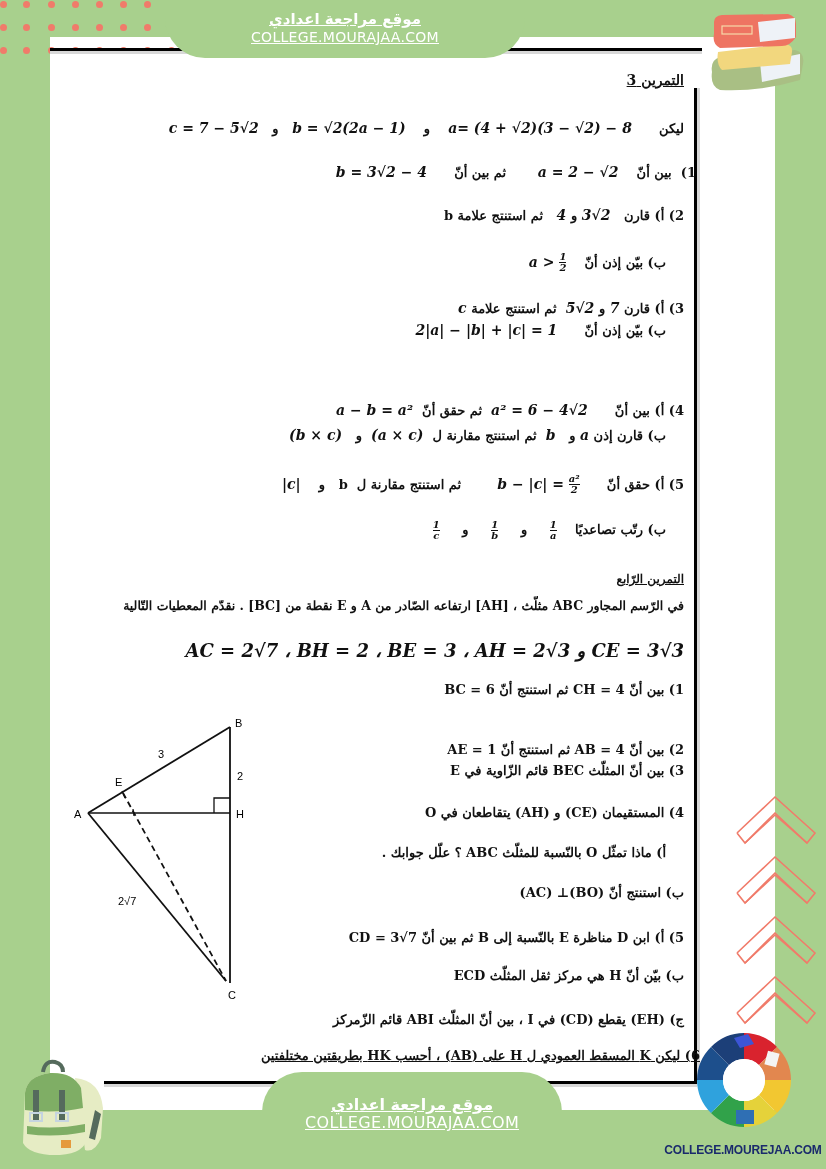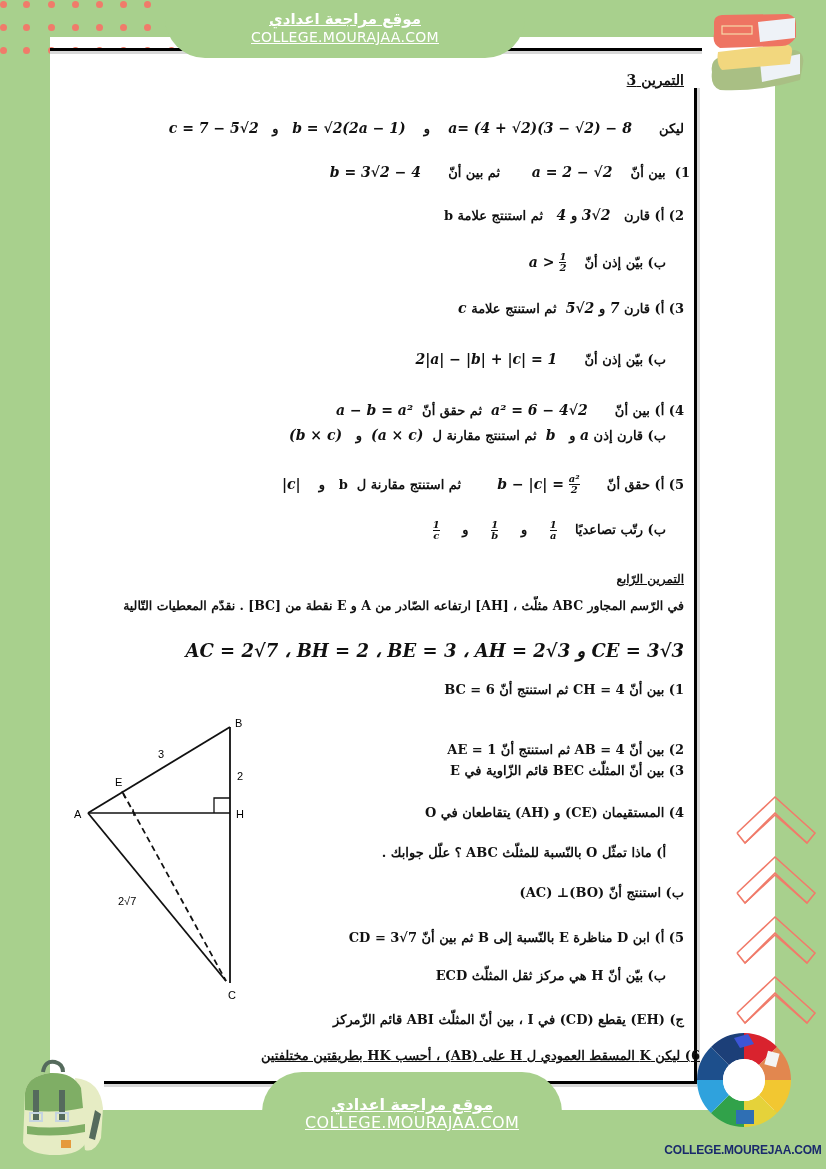--- a/index.html
+++ b/index.html
@@ -92,21 +92,21 @@
 <div class="line" style="top:120px; right:142px;">
   <span>ليكن</span>
   &nbsp;&nbsp;&nbsp;&nbsp;
   <span class="math">a= (4 + √2)(3 − √2) − 8</span>
   &nbsp;&nbsp;&nbsp;<span>و</span>&nbsp;&nbsp;&nbsp;
   <span class="math">b = √2(2a − 1)</span>
   &nbsp;&nbsp;<span>و</span>&nbsp;&nbsp;
   <span class="math">c = 7 − 5√2</span>
 </div>
 
-<div class="line" style="top:164px; right:136px;">
+<div class="line" style="top:164px; right:130px;">
   <span>1)</span>&nbsp;
   <span>بين أنّ</span>&nbsp;&nbsp;&nbsp;
   <span class="math">a = 2 − √2</span>&nbsp;&nbsp;&nbsp;&nbsp;&nbsp;&nbsp;
   <span>ثم بين أنّ</span>&nbsp;&nbsp;&nbsp;&nbsp;&nbsp;
   <span class="math">b = 3√2 − 4</span>
 </div>
 
 <div class="line" style="top:207px; right:142px;">
   <span>2) أ)</span>
   <span>قارن</span>&nbsp;&nbsp;
@@ -127,21 +127,21 @@
 <div class="line" style="top:300px; right:142px;">
   <span>3) أ)</span>
   <span>قارن</span>
   <span class="math">7</span>
   <span>و</span>
   <span class="math">5√2</span>&nbsp;
   <span>ثم استنتج علامة</span>
   <span class="math">c</span>
 </div>
 
-<div class="line" style="top:351px; right:160px;">
+<div class="line" style="top:322px; right:160px;">
   <span>ب)</span>
   <span>بيّن إذن أنّ</span>&nbsp;&nbsp;&nbsp;&nbsp;&nbsp;
   <span class="math">2|a| − |b| + |c| = 1</span>
 </div>
 
 <div class="line" style="top:385px; right:142px;margin-top:17px;">
   <span>4) أ)</span>
   <span>بين أنّ</span>&nbsp;&nbsp;&nbsp;&nbsp;&nbsp;
   <span class="math">a² = 6 − 4√2</span>&nbsp;
   <span>ثم حقق أنّ</span>&nbsp;
@@ -185,21 +185,21 @@
 <div class="line title" style="top:572px; right:142px; font-size:12px;">التمرين الرّابع</div>
 <div class="line" style="top:598px; right:142px; font-size:12.5px;">في الرّسم المجاور ABC مثلّث ، [AH] ارتفاعه الصّادر من A و E نقطة من [BC] . نقدّم المعطيات التّالية</div>
 <div class="line" style="top:640px; right:142px; font-size:18px; font-style:italic;">AC = 2√7 ، BH = 2 ، BE = 3 ، AH = 2√3 و CE = 3√3</div>
 <div class="line" style="top:682px; right:142px;">1) بين أنّ CH = 4 ثم استنتج أنّ BC = 6</div>
 <div class="line" style="top:742px; right:142px;">2) بين أنّ AB = 4 ثم استنتج أنّ AE = 1</div>
 <div class="line" style="top:763px; right:142px;">3) بين أنّ المثلّث BEC قائم الزّاوية في E</div>
 <div class="line" style="top:805px; right:142px;">4) المستقيمان (CE) و (AH) يتقاطعان في O</div>
 <div class="line" style="top:845px; right:160px;">أ) ماذا تمثّل O بالنّسبة للمثلّث ABC ؟ علّل جوابك .</div>
 <div class="line" style="top:885px; right:142px;">ب) استنتج أنّ (BO)⊥ (AC)</div>
 <div class="line" style="top:930px; right:142px;">5) أ) ابن D مناظرة E بالنّسبة إلى B ثم بين أنّ CD = 3√7</div>
-<div class="line" style="top:968px; right:160px;">ب) بيّن أنّ H هي مركز ثقل المثلّث ECD</div>
+<div class="line" style="top:968px; right:142px;">ب) بيّن أنّ H هي مركز ثقل المثلّث ECD</div>
 <div class="line" style="top:1012px; right:142px;">ج) (EH) يقطع (CD) في I ، بين أنّ المثلّث ABI قائم الزّمركز</div>
 <div class="line" style="top:1048px; right:126px;text-decoration:underline;">6) ليكن K المسقط العمودي ل H على (AB) ، أحسب HK بطريقتين مختلفتين</div>
 
 <svg class="diagram" viewBox="0 0 200 300" font-family="Liberation Sans, sans-serif" font-size="11">
 
   <line x1="28" y1="108" x2="170" y2="22" stroke="#111" stroke-width="1.8"></line>
   <line x1="170" y1="22" x2="170" y2="278" stroke="#111" stroke-width="1.8"></line>
   <line x1="28" y1="108" x2="170" y2="108" stroke="#111" stroke-width="1.5"></line>
   <line x1="28" y1="108" x2="166" y2="276" stroke="#111" stroke-width="1.8"></line>
   <line x1="63" y1="88" x2="166" y2="276" stroke="#111" stroke-width="1.8" stroke-dasharray="6,4"></line>

